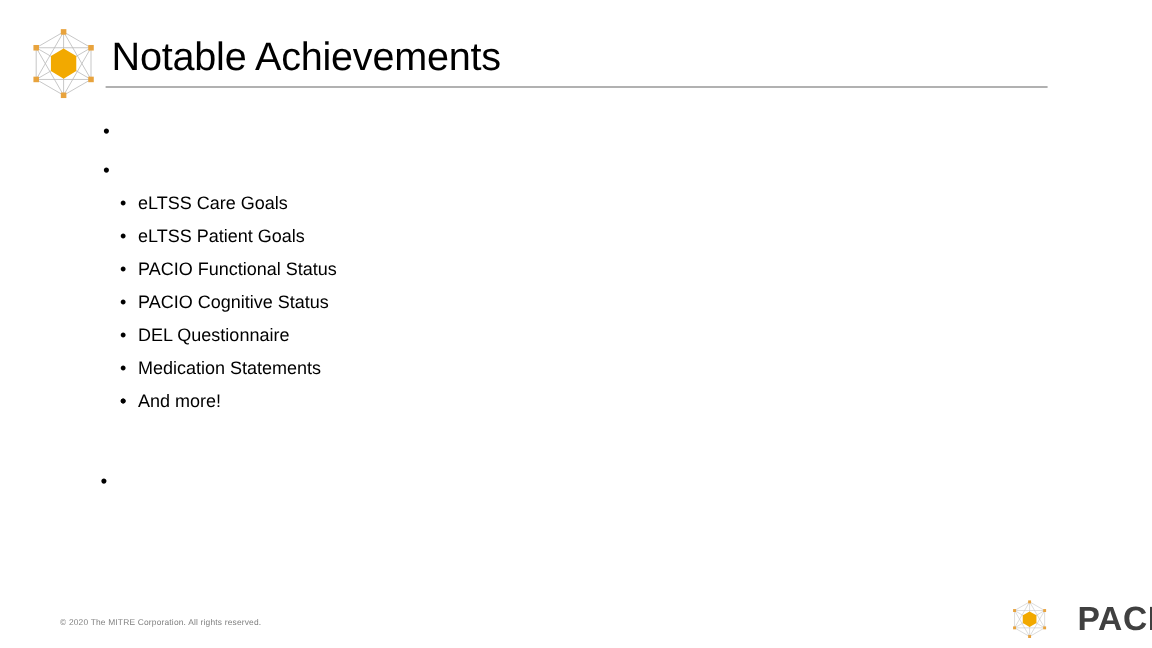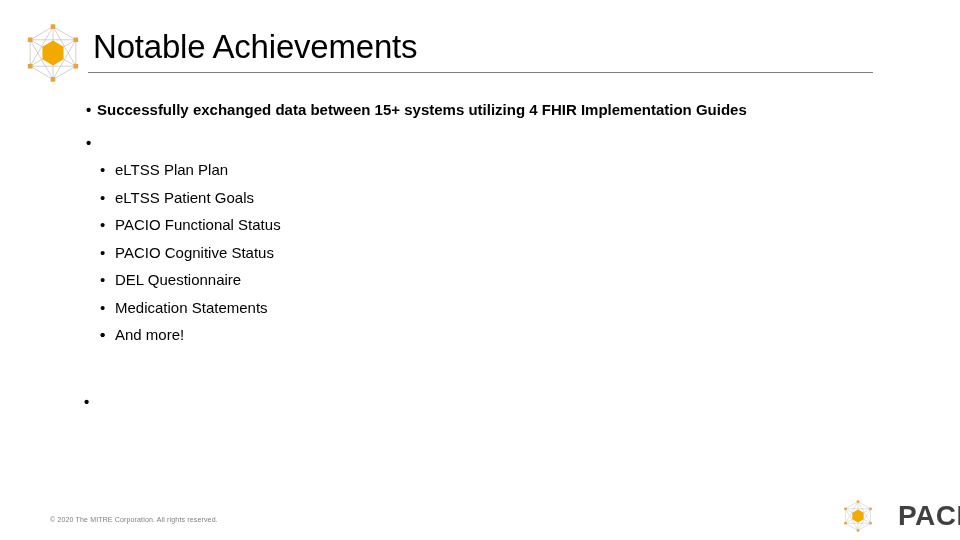--- a/index.html
+++ b/index.html
@@ -189,31 +189,30 @@
     </div>
 
     <div class="slide-title">Notable Achievements</div>
     <div class="title-rule"></div>
   </div>
 
   <div class="content">
 
     <div class="bullet-l1 row-achievement-1">
       <span class="marker">•</span>
-      <span>Successfully exchanged data between 15+ systems utilizing 4 FHIR Implementation Guides</span>
     </div>
 
     <div class="bullet-l1 row-achievement-2">
       <span class="marker">•</span>
     </div>
 
     <div class="sublist">
       <div class="bullet-l2">
         <span class="marker">•</span>
-        <span>eLTSS Plan Plan</span>
+        <span>eLTSS Care Goals</span>
       </div>
       <div class="bullet-l2">
         <span class="marker">•</span>
         <span>eLTSS Patient Goals</span>
       </div>
       <div class="bullet-l2">
         <span class="marker">•</span>
         <span>PACIO Functional Status</span>
       </div>
       <div class="bullet-l2">

